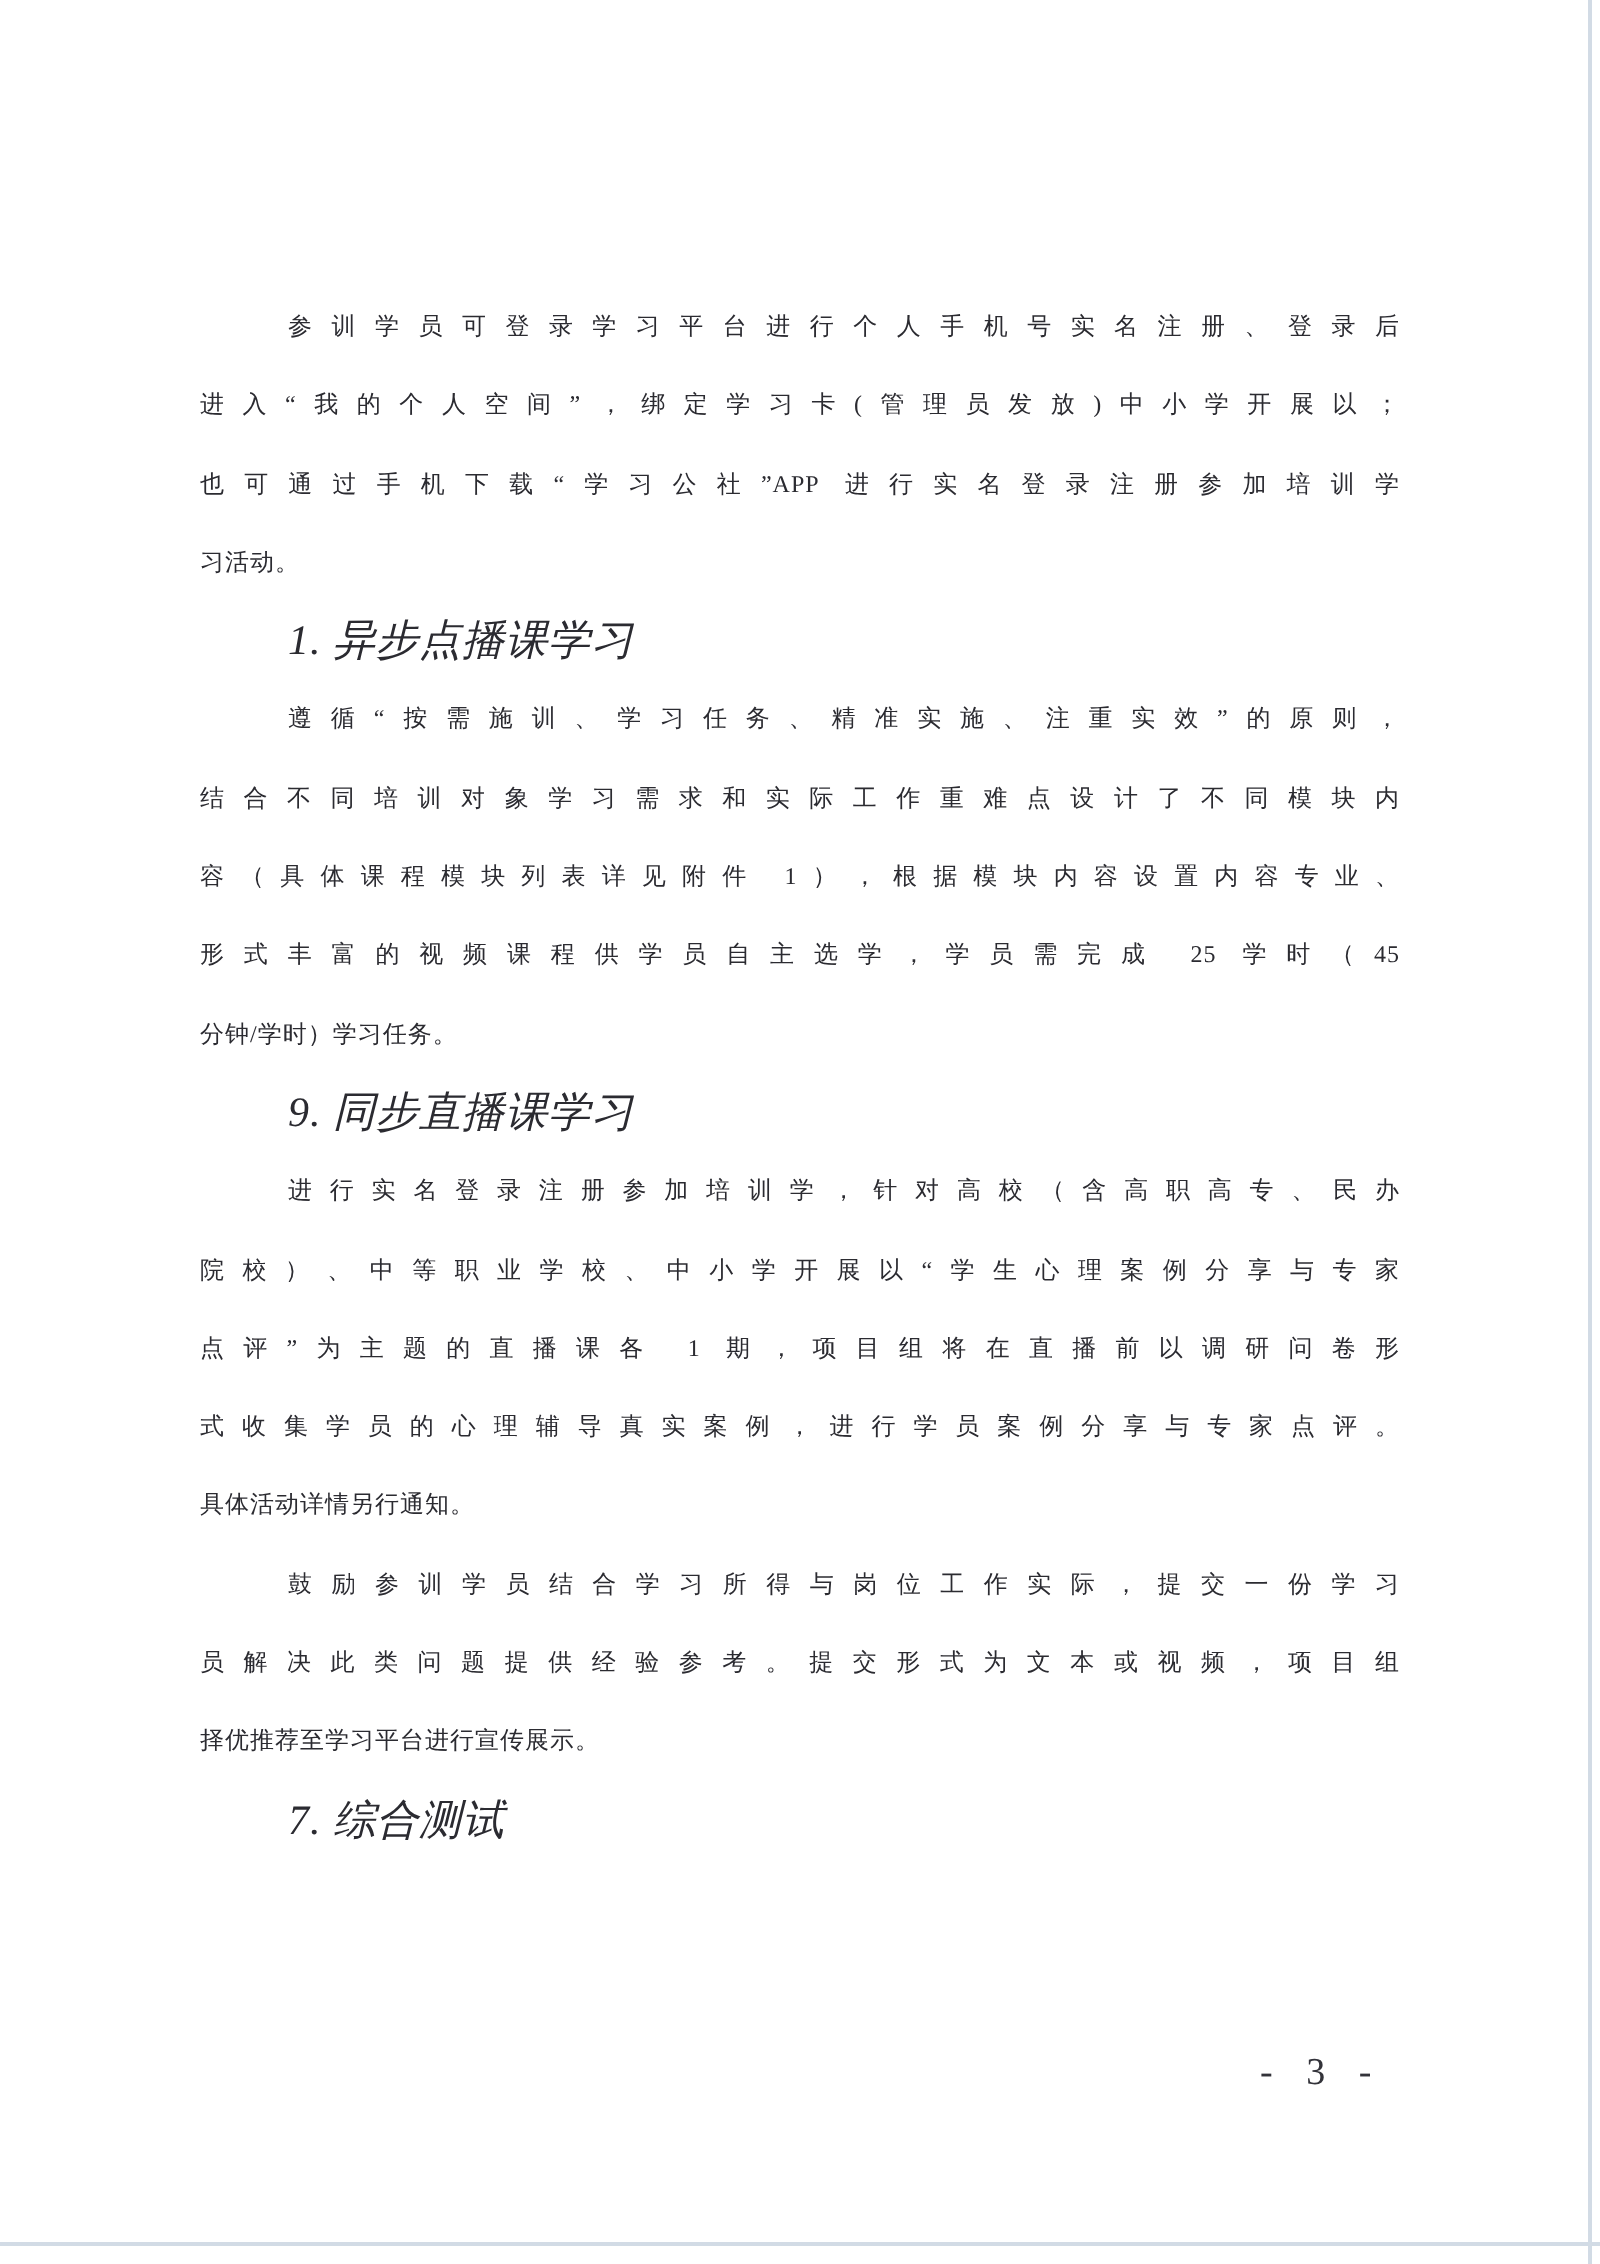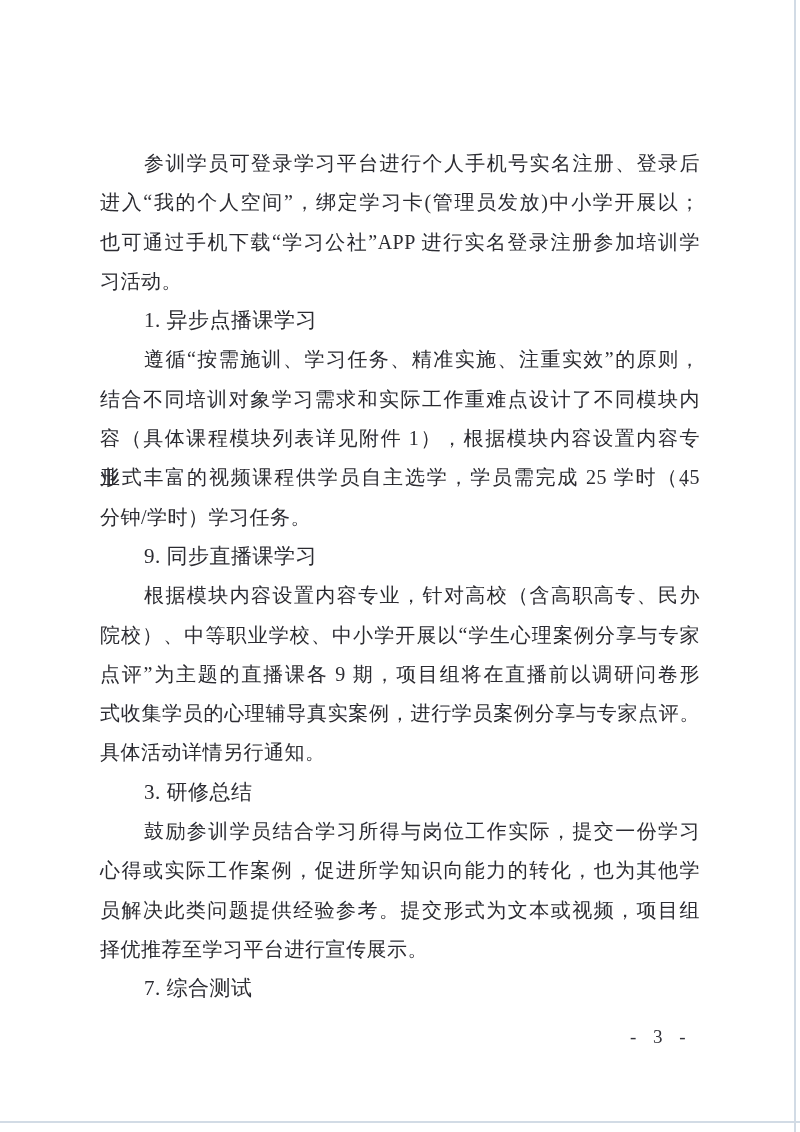--- a/index.html
+++ b/index.html
@@ -33,37 +33,38 @@
   }
   .textblock {
     position: absolute;
     left: 100px;
     top: 144px;
     width: 600px;
   }
   .line {
     height: 39.3px;
     line-height: 39.3px;
-    font-size: 20px;
+    font-size: 12px;
     letter-spacing: 0.5px;
     white-space: nowrap;
   }
   .just {
     text-align: justify;
     text-align-last: justify;
     white-space: normal;
   }
   .indent {
     padding-left: 44px;
   }
   .plain {
     text-align: center;
     text-align-last: left;
   }
   .heading {
+    font-style: italic;
     font-size: 21px;
     padding-left: 44px;
     text-align: center;
     text-align-last: left;
   }
   .page-number {
     position: absolute;
     top: 1026px;
     left: 630px;
     font-size: 19px;
@@ -86,29 +87,27 @@
   <div class="line plain">习活动。</div>
 
   <div class="line heading">1. 异步点播课学习</div>
   <div class="line just indent">遵循“按需施训、学习任务、精准实施、注重实效”的原则，</div>
   <div class="line just">结合不同培训对象学习需求和实际工作重难点设计了不同模块内</div>
   <div class="line just">容（具体课程模块列表详见附件 1），根据模块内容设置内容专业、</div>
   <div class="line just">形式丰富的视频课程供学员自主选学，学员需完成 25 学时（45</div>
   <div class="line plain">分钟/学时）学习任务。</div>
 
   <div class="line heading">9. 同步直播课学习</div>
-  <div class="line just indent">根据模块内容设置内容专业，针对高校（含高职高专、民办</div>
+  <div class="line just indent">进行实名登录注册参加培训学，针对高校（含高职高专、民办</div>
   <div class="line just">院校）、中等职业学校、中小学开展以“学生心理案例分享与专家</div>
-  <div class="line just">点评”为主题的直播课各 9 期，项目组将在直播前以调研问卷形</div>
+  <div class="line just">点评”为主题的直播课各 1 期，项目组将在直播前以调研问卷形</div>
   <div class="line just">式收集学员的心理辅导真实案例，进行学员案例分享与专家点评。</div>
   <div class="line plain">具体活动详情另行通知。</div>
 
-  <div class="line heading">3. 研修总结</div>
   <div class="line just indent">鼓励参训学员结合学习所得与岗位工作实际，提交一份学习</div>
-  <div class="line just">心得或实际工作案例，促进所学知识向能力的转化，也为其他学</div>
   <div class="line just">员解决此类问题提供经验参考。提交形式为文本或视频，项目组</div>
   <div class="line plain">择优推荐至学习平台进行宣传展示。</div>
 
   <div class="line heading">7. 综合测试</div>
 
 </div>
 
 <div class="page-number">- 3 -</div>
 
 </body></html>

